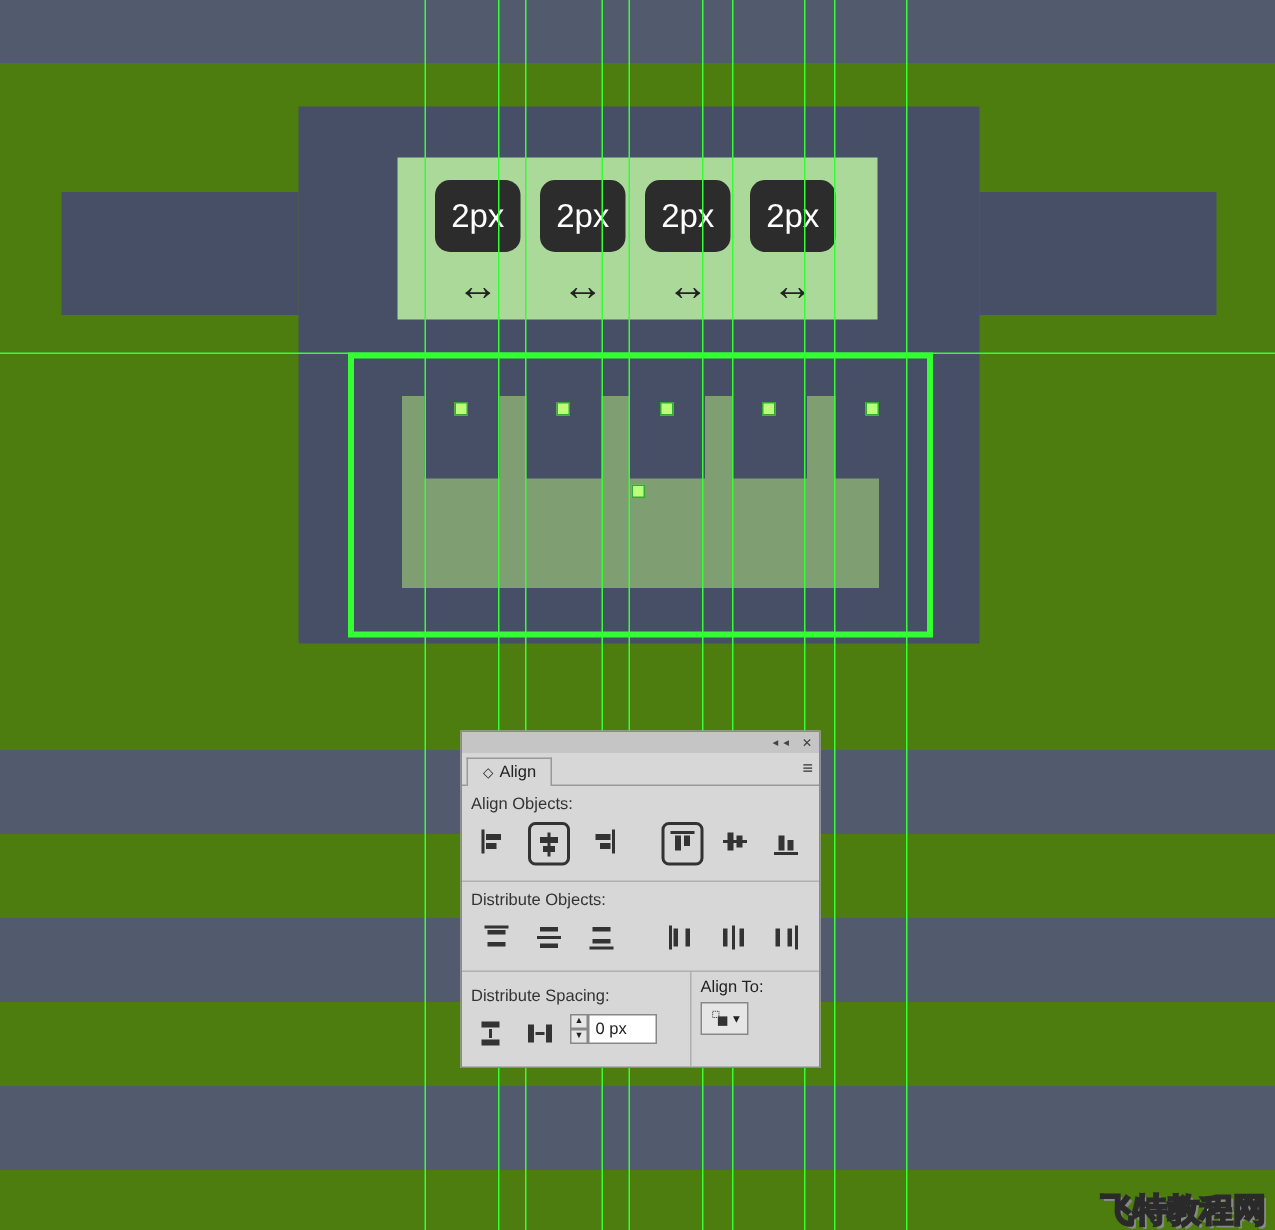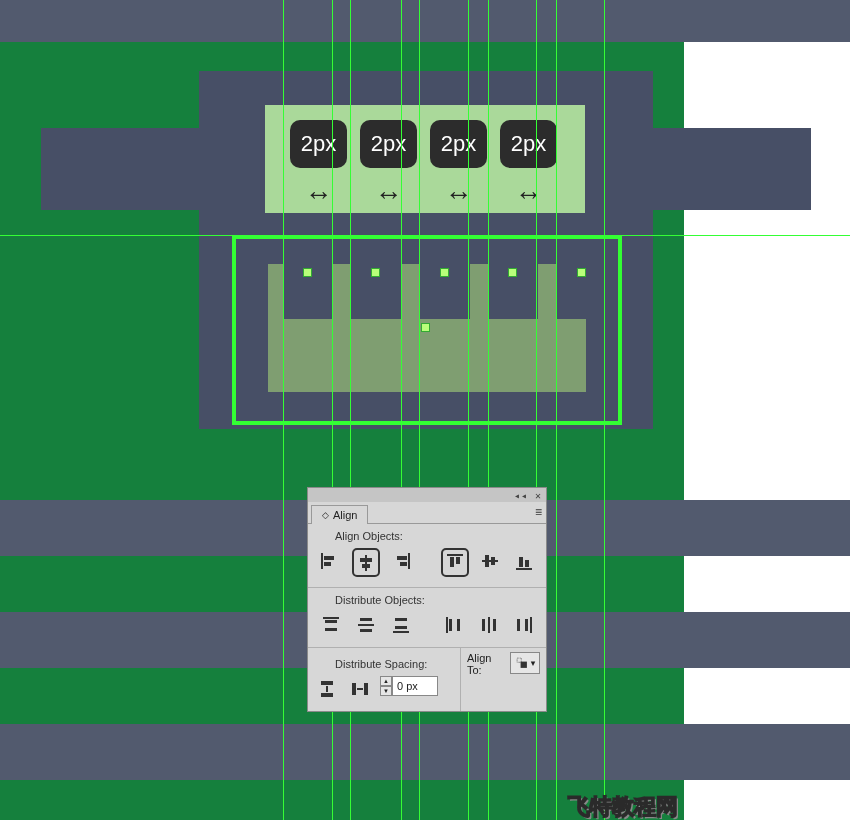--- a/index.html
+++ b/index.html
@@ -1,17 +1,17 @@
 <!DOCTYPE html>
 <html><head>
 <meta charset="utf-8">
 <style>
   * { box-sizing: border-box; margin: 0; padding: 0; }
   html, body { width: 850px; height: 820px; overflow: hidden; font-family: Arial, Helvetica, sans-serif; }
-  .stage { position: relative; width: 684px; height: 820px; background: #15803d; }
+  .stage { position: relative; width: 850px; height: 820px; background: #4d7c0f; }
   .ypos { position: absolute; left: 0; width: 850px; }
 
   
   .hero {
     position: absolute; left: 199px; top: 71px; width: 454px; height: 358px;
     background: #474F66;
   }
   .hero-wings { position: absolute; top: 128px; height: 82px; background: #474F66; }
   .hero-wing-left  { left: 41px; width: 158px; }
   .hero-wing-right { left: 653px; width: 158px; }
@@ -64,38 +64,38 @@
   .panel-top .controls { font-family: monospace; letter-spacing: 1px;}
   .tabbar { height: 22px; display:flex; align-items:flex-end; border-bottom:1px solid #999; padding-left:0; position:relative;}
   .tab {
     padding: 3px 10px; border:1px solid #999; border-bottom:none;
     background:#D7D7D7; font-size:11px; margin-left:3px; position:relative; top:1px;
     display:flex; align-items:center; gap:4px;
   }
   .tab-arrow { font-size:9px; }
   .panel-menu-btn { position:absolute; right:4px; top:3px; font-size:12px; color:#333; }
 
-  .section-label { padding: 6px 6px 2px 6px; color:#333;margin-left:21px; }
+  .section-label { padding: 6px 6px 2px 6px; color:#333; }
   .icon-row { display:flex; gap:10px; padding: 4px 10px 10px 10px; align-items:flex-start; }
   .hr { border:none; border-top:1px solid #B0B0B0; margin: 0; }
 
   .aicon {
     width: 25px; height: 25px; display:flex; align-items:center; justify-content:center;
     position:relative;
   }
   .aicon.boxed { border:2px solid #333; border-radius:5px; padding:1px; width:29px; height:29px; }
   .aicon svg { width: 20px; height: 20px; }
 
   .bottom-row {
     display:flex; border-top:1px solid #B0B0B0;
   }
   .bottom-left { flex:1; padding: 4px 6px 10px 6px; }
   .bottom-right {
     width: 86px; padding: 4px 6px 10px 6px; border-left:1px solid #B0B0B0;
-    display:flex; gap:4px;
+    display:flex; flex-direction:column; gap:4px;
   }
   .mini-input {
     display:flex; align-items:center;
   }
   .stepper {
     width: 12px; height:20px; display:flex; flex-direction:column;
   }
   .stepper div {
     flex:1; border:1px solid #888; background:#E6E6E6; font-size:6px; display:flex;
     align-items:center; justify-content:center;

